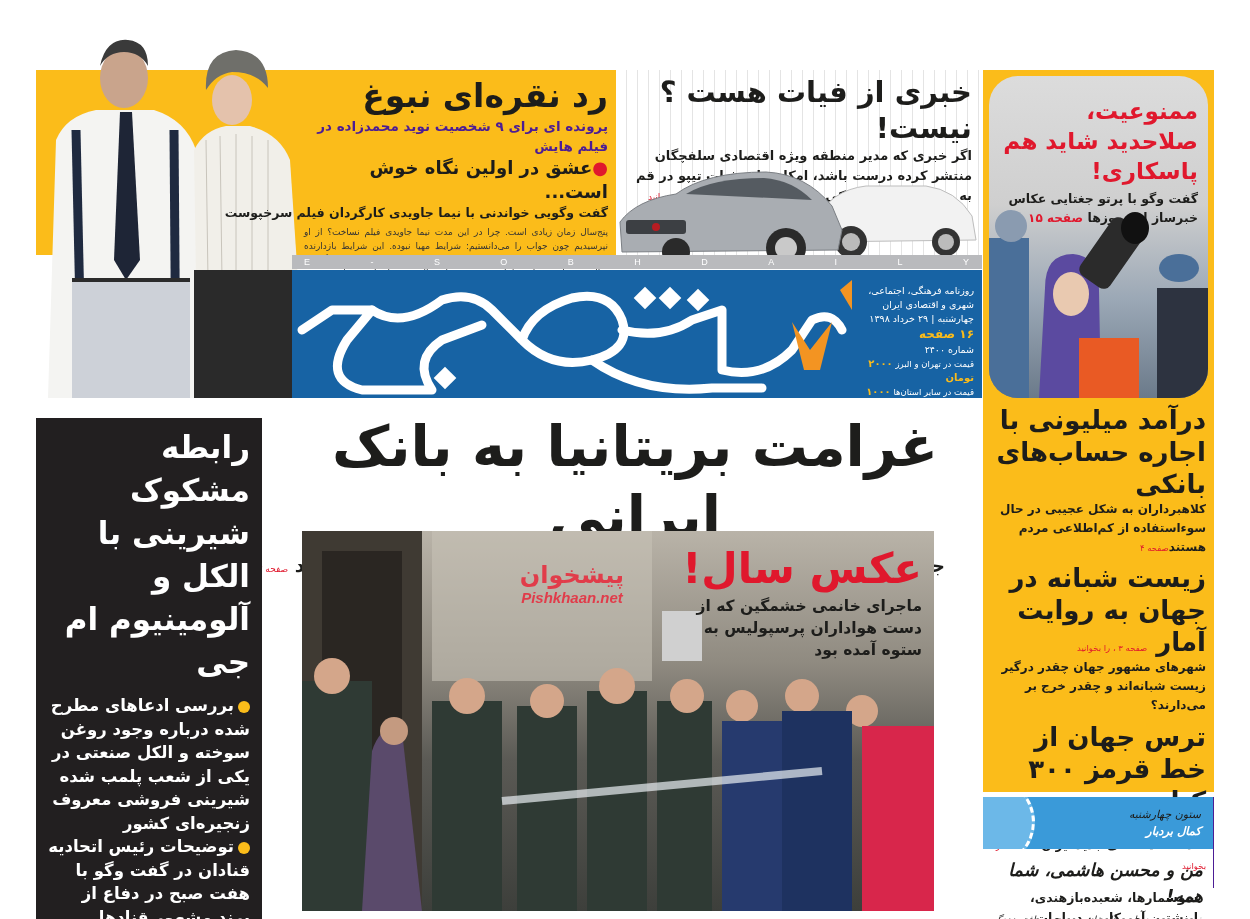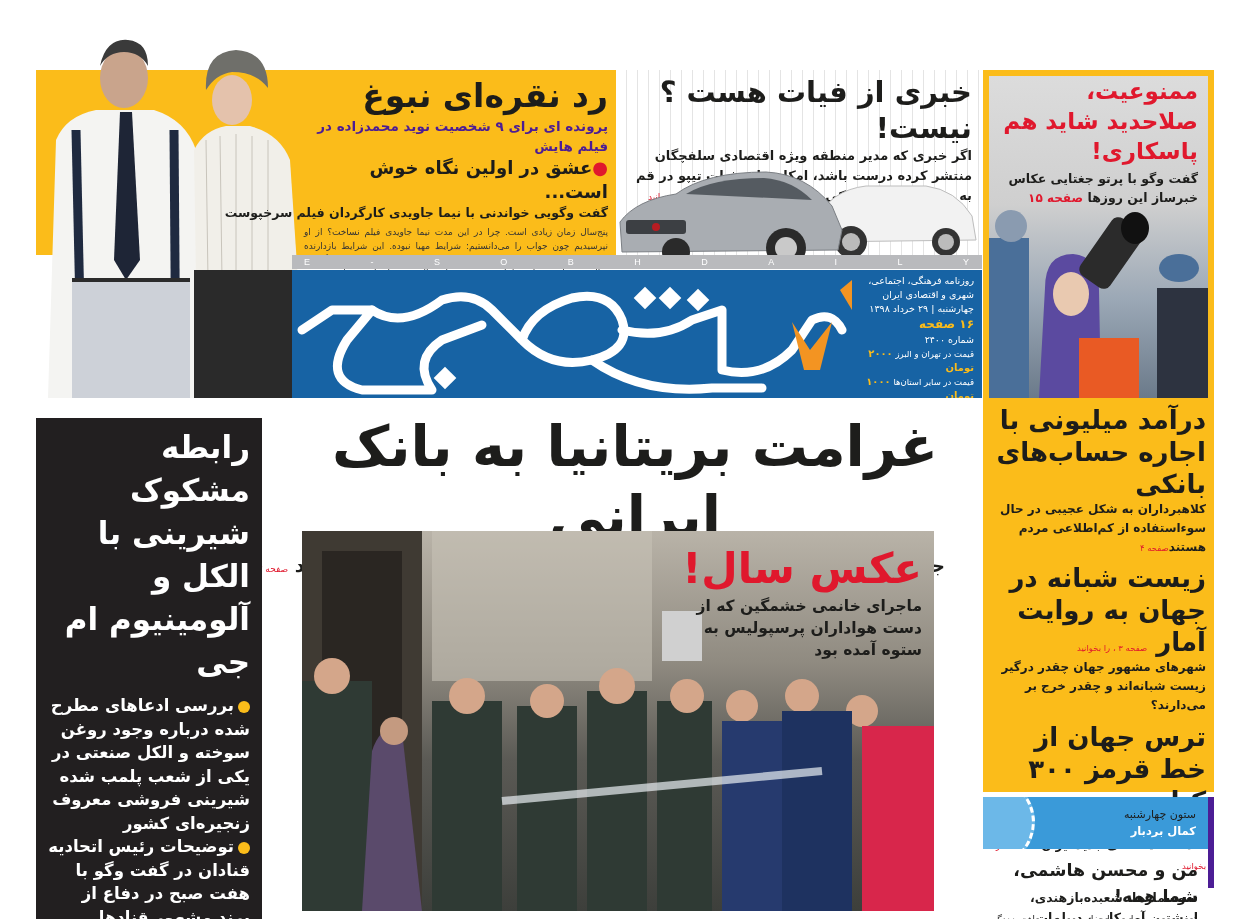--- a/index.html
+++ b/index.html
@@ -21,31 +21,31 @@
 
   
   .fiat-box { left: 616px; top: 70px; width: 366px; height: 190px; background: repeating-linear-gradient(90deg, #ffffff 0 10px, #e4e4e4 10px 11px); padding: 4px 10px 0 6px; }
   .fiat-title { font-size: 29px; font-weight: bold; line-height: 36px; color: #1d1d1b; letter-spacing: -1px; }
   .fiat-body { font-size: 13px; font-weight: bold; line-height: 20px; color: #1d1d1b; }
   .fiat-body .ref { color: #e0182d; font-size: 9px; font-weight: normal; }
   .car-area { left: 616px; top: 160px; width: 366px; height: 100px; direction: ltr; }
 
   
   .photo-box { left: 983px; top: 70px; width: 231px; height: 330px; background: #fbbc1a; padding: 6px; }
-  .photo-inner { width: 219px; height: 322px; background: linear-gradient(180deg, #dcdcdc 0%, #cfcfcf 40%, #9aa7b5 70%, #6b7a8a 100%); position: relative; overflow: hidden; text-align: right; padding: 0 10px; direction: rtl; }
+  .photo-inner { width: 219px; height: 322px; background: linear-gradient(180deg, #dcdcdc 0%, #cfcfcf 40%, #9aa7b5 70%, #6b7a8a 100%); position: relative; overflow: hidden; text-align: right; padding: 20px 10px; direction: rtl; border-radius: 29px; }
   .pb-title { font-size: 23px; font-weight: bold; line-height: 30px; color: #e0182d; letter-spacing: -0.5px; }
   .pb-sub { font-size: 12.5px; font-weight: bold; line-height: 19px; color: #1d1d1b; margin-top: 3px; }
   .pb-sub .ref { color: #e0182d; font-size: 12px; }
 
   
   .daily-strip { left: 292px; top: 255px; width: 690px; height: 14px; background: #b9babd; direction: ltr; display: flex; justify-content: space-between; padding: 0 12px; align-items: center; }
   .daily-strip span { font-family: "Liberation Sans", sans-serif; font-size: 9px; color: #ffffff; letter-spacing: 1px; }
   .masthead { left: 292px; top: 270px; width: 690px; height: 128px; background: #1763a4; direction: ltr; overflow: hidden; }
   .logo-svg { position: absolute; left: 0; top: 0; }
-  .mast-info { position: absolute; right: 8px; top: 4px; width: 135px; direction: rtl; text-align: right; color: #ffffff; }
+  .mast-info { position: absolute; right: 8px; top: 14px; width: 135px; direction: rtl; text-align: right; color: #ffffff; }
   .mast-info .l { font-size: 9.5px; line-height: 14px; }
   .mast-info .pages { font-size: 12px; font-weight: bold; color: #fbbc1a; line-height: 17px; }
   .mast-info .price { font-size: 8.5px; line-height: 14px; }
   .mast-info .price b { color: #fbbc1a; font-size: 10px; }
 
   
   .main-head { left: 300px; top: 412px; width: 670px; text-align: center; }
   .main-title { font-size: 56px; font-weight: bold; line-height: 70px; color: #1d1d1b; letter-spacing: -2px; }
   .main-sub { font-size: 19px; font-weight: bold; line-height: 26px; color: #1d1d1b; text-align: right; padding-right: 25px; white-space: nowrap; }
   .main-sub .ref { color: #e0182d; font-size: 9px; font-weight: normal; }
@@ -68,21 +68,21 @@
 
   
   .right-col { left: 983px; top: 400px; width: 231px; height: 392px; background: #fbbc1a; padding: 4px 8px 0 8px; text-align: right; }
   .rc-h { font-size: 26px; font-weight: bold; line-height: 32px; color: #1d1d1b; letter-spacing: -1px; }
   .rc-p { font-size: 12px; font-weight: bold; line-height: 19px; color: #1d1d1b; }
   .rc-p .ref { color: #e0182d; font-size: 8.5px; font-weight: normal; }
   .rc-white { background: #ffffff; margin: 8px 0 0; padding: 4px 8px; }
   .rc-white .rc-p { font-size: 12.5px; line-height: 20px; }
 
   
-  .col-box { left: 983px; top: 797px; width: 231px; height: 91px; border-right: 6px solid #4c1d95; }
+  .col-box { left: 983px; top: 797px; width: 231px; height: 91px; border-right: 1px solid #4c1d95; font-style: italic; }
   .col-head { height: 52px; background: #3a9ad9; position: relative; overflow: hidden; padding: 10px 12px 0 0; text-align: right; color: #ffffff; }
   .col-head .sun { position: absolute; left: -38px; top: -20px; width: 90px; height: 90px; border-radius: 50%; border: 3px dashed #ffffff; background: #6cb8e8; }
   .col-head .k { font-size: 11px; line-height: 16px; color: #1d1d1b; }
   .col-head .a { font-size: 11.5px; font-weight: bold; line-height: 16px; color: #ffffff; }
   .col-title { font-size: 17.5px; font-weight: bold; color: #1d1d1b; padding: 8px 10px 0 6px; line-height: 26px; }
   .col-body { font-size: 10px; line-height: 17px; color: #333; padding: 2px 10px 0 6px; text-align: justify; }
 </style>
 </head>
 <body>
 
@@ -225,20 +225,24 @@
       <circle cx="500" cy="165" r="17"></circle>
         <circle cx="560" cy="180" r="16"></circle>
     </g>
     <rect x="420" y="190" width="60" height="190" fill="#263a6e"></rect>
     <rect x="480" y="180" width="70" height="200" fill="#1e3260"></rect>
     <rect x="560" y="195" width="72" height="185" fill="#d8264b"></rect>
     <path d="M70 220 Q80 190 100 200 L120 380 L60 380 Z" fill="#5a4a6b"></path>
     <circle cx="92" cy="200" r="14" fill="#c49a80"></circle>
     <path d="M200 270 L520 240" stroke="#e8eef2" stroke-width="8" opacity="0.7"></path>
   </svg>
+  <div class="watermark">
+    <div class="fa">پیشخوان</div>
+    <div class="en">Pishkhaan.net</div>
+  </div>
   <div class="photo-caption">
     <div class="ps-title">عکس سال!</div>
     <div class="ps-body">ماجرای خانمی خشمگین که از دست هواداران پرسپولیس به ستوه آمده بود</div>
   </div>
 </div>
 
 <div class="abs dark-col">
   <div class="dc-title">رابطه مشکوک شیرینی با الکل و آلومینیوم ام جی</div>
   <div class="dc-bullets">
     <div class="dc-bullet"><span class="dot"></span><span>بررسی ادعاهای مطرح شده درباره وجود روغن سوخته و الکل صنعتی در یکی از شعب پلمب شده شیرینی فروشی معروف زنجیره‌ای کشور</span></div>

